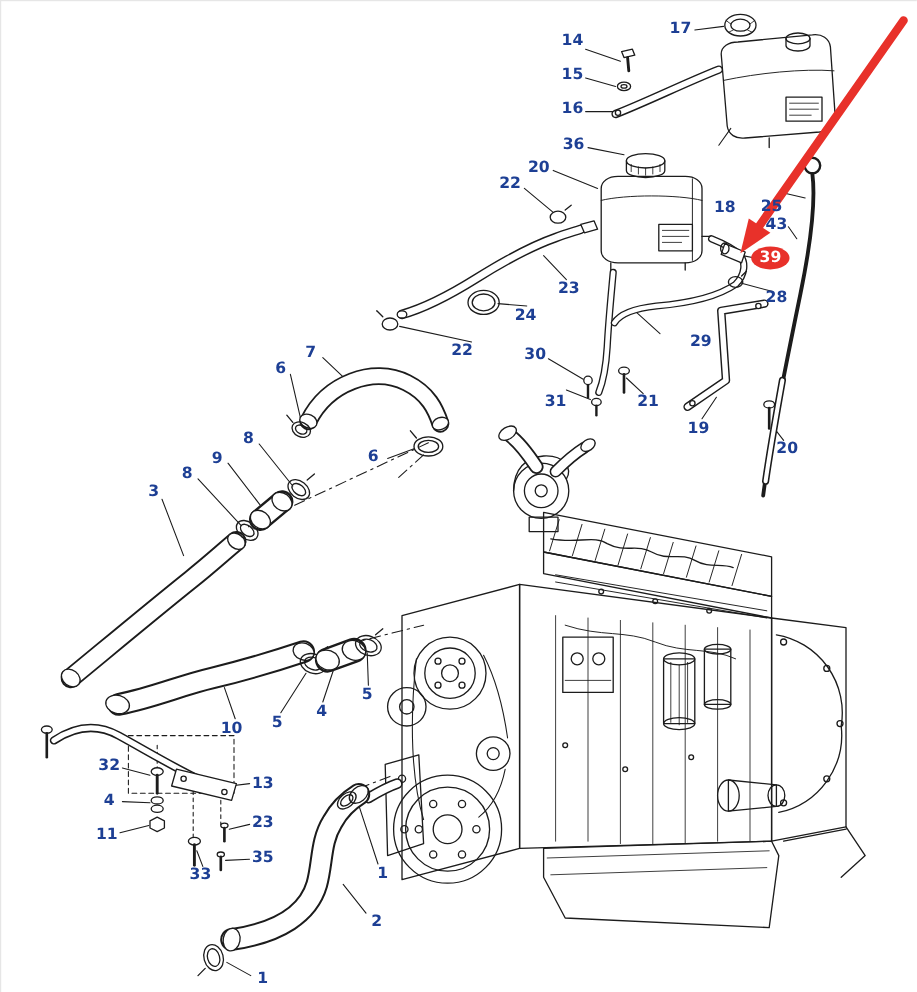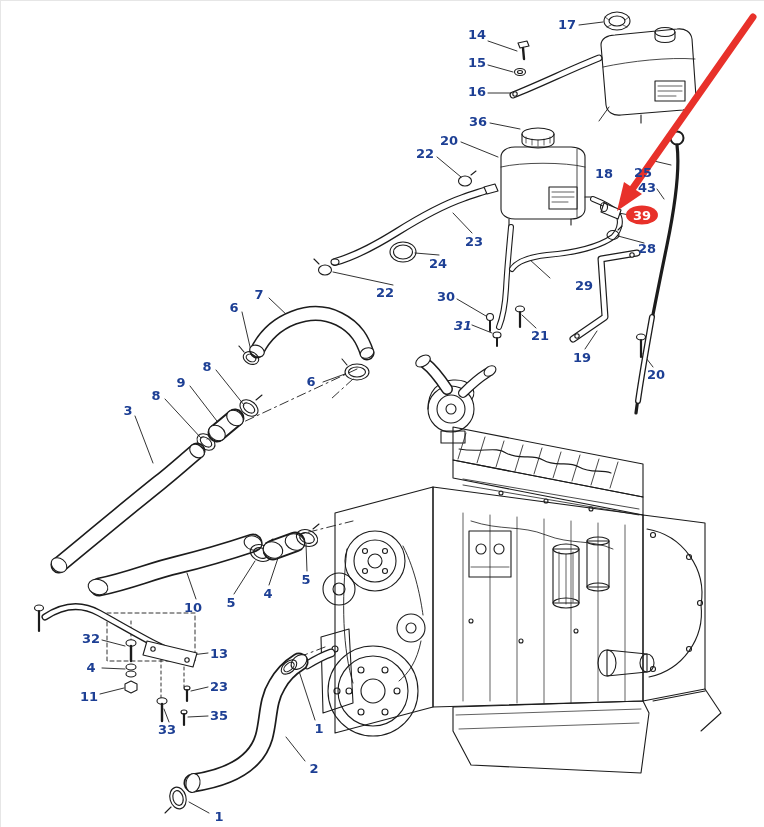--- a/index.html
+++ b/index.html
@@ -381,21 +381,21 @@
       <span class="callout" style="left: 424px; top: 152px;">22</span>
       <span class="callout" style="left: 473px; top: 240px;">23</span>
       <span class="callout" style="left: 437px; top: 262px;">24</span>
       <span class="callout" style="left: 384px; top: 291px;">22</span>
       <span class="callout" style="left: 642px; top: 171px;">25</span>
       <span class="callout" style="left: 646px; top: 186px;">43</span>
       <span class="callout highlight" style="left: 641px; top: 214px;">39</span>
       <span class="callout" style="left: 646px; top: 247px;">28</span>
       <span class="callout" style="left: 552px; top: 284px; margin-left: 31px;">29</span>
       <span class="callout" style="left: 445px; top: 295px;">30</span>
-      <span class="callout" style="left: 462px; top: 324px; font-style: italic;">31</span>
+      <span class="callout" style="left: 462px; top: 334px;">31</span>
       <span class="callout" style="left: 539px; top: 334px;">21</span>
       <span class="callout" style="left: 581px; top: 356px;">19</span>
       <span class="callout" style="left: 655px; top: 373px;">20</span>
       <span class="callout" style="left: 258px; top: 293px;">7</span>
       <span class="callout" style="left: 233px; top: 306px;">6</span>
       <span class="callout" style="left: 310px; top: 380px;">6</span>
       <span class="callout" style="left: 206px; top: 365px;">8</span>
       <span class="callout" style="left: 180px; top: 381px;">9</span>
       <span class="callout" style="left: 155px; top: 394px;">8</span>
       <span class="callout" style="left: 127px; top: 409px;">3</span>

